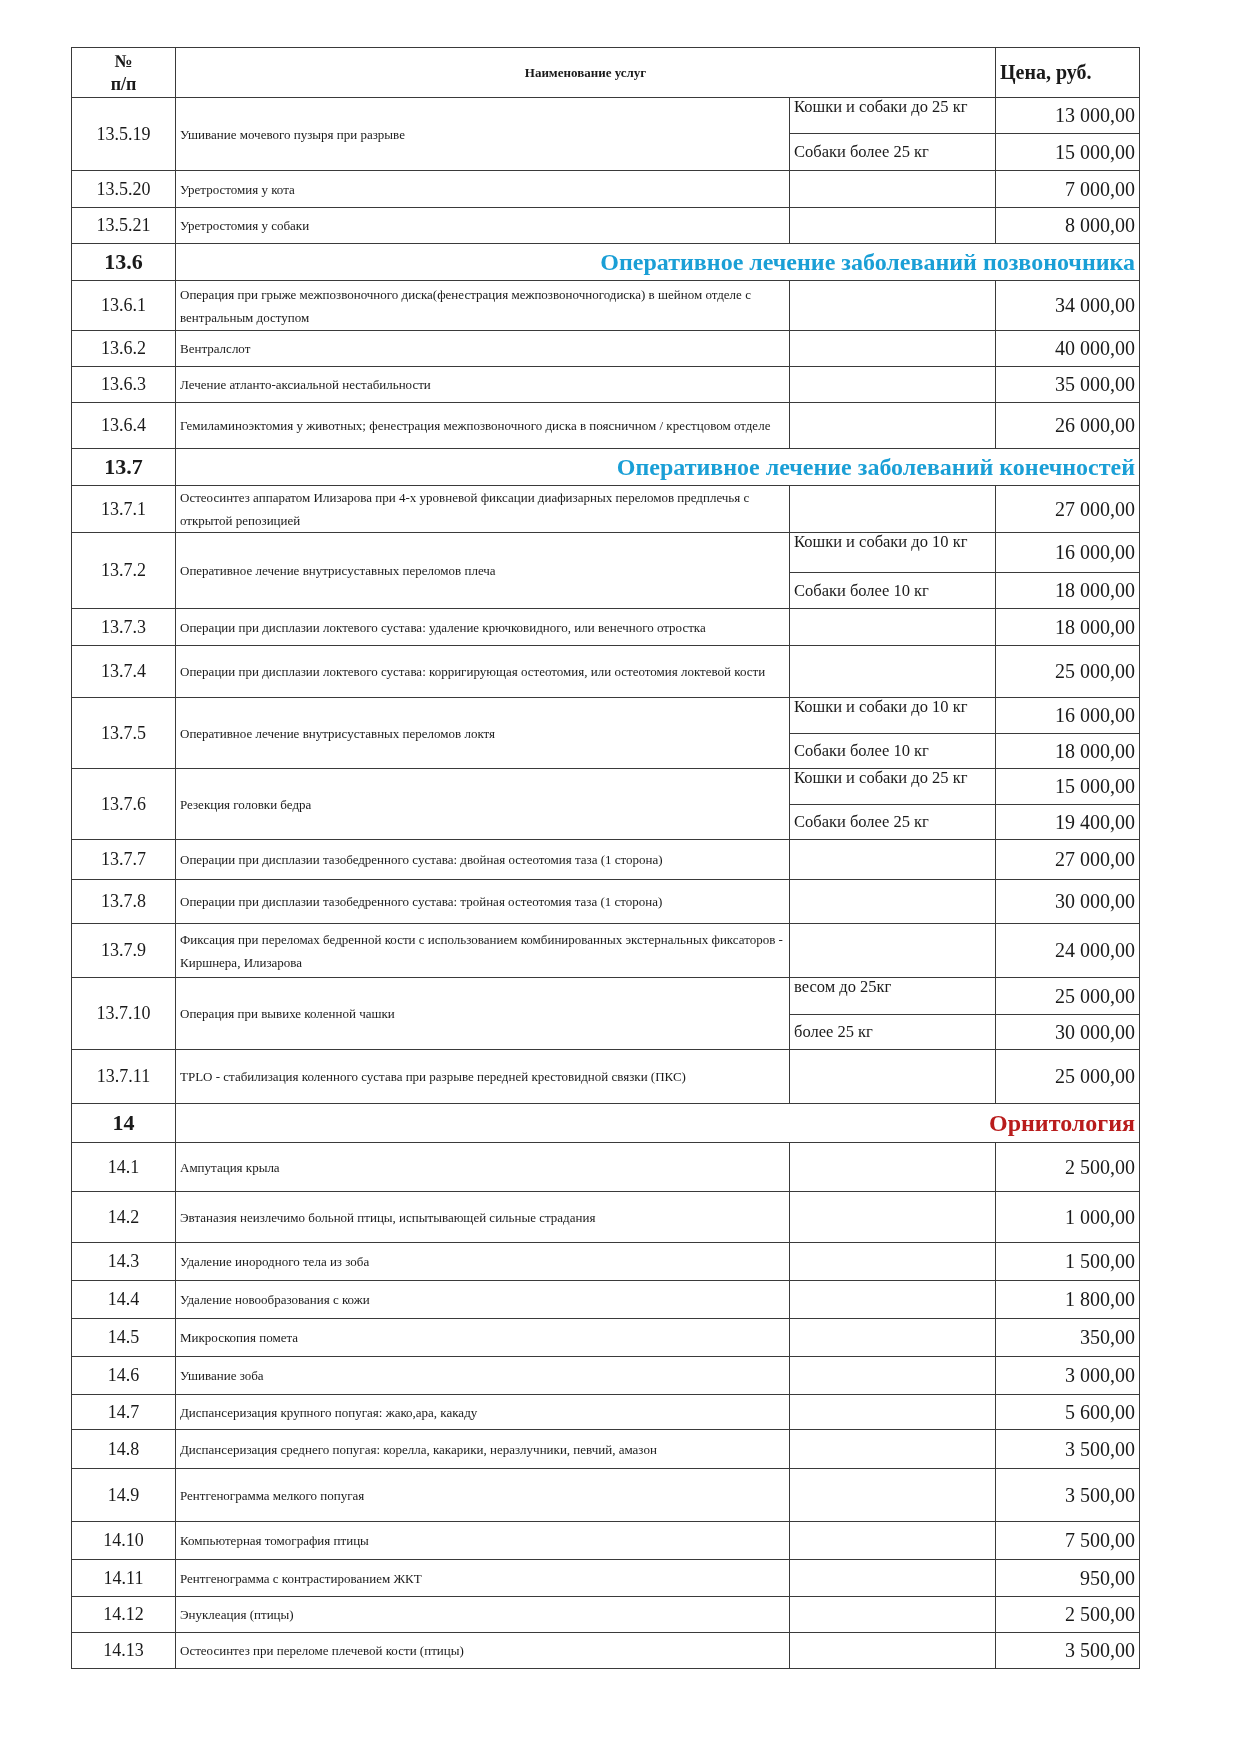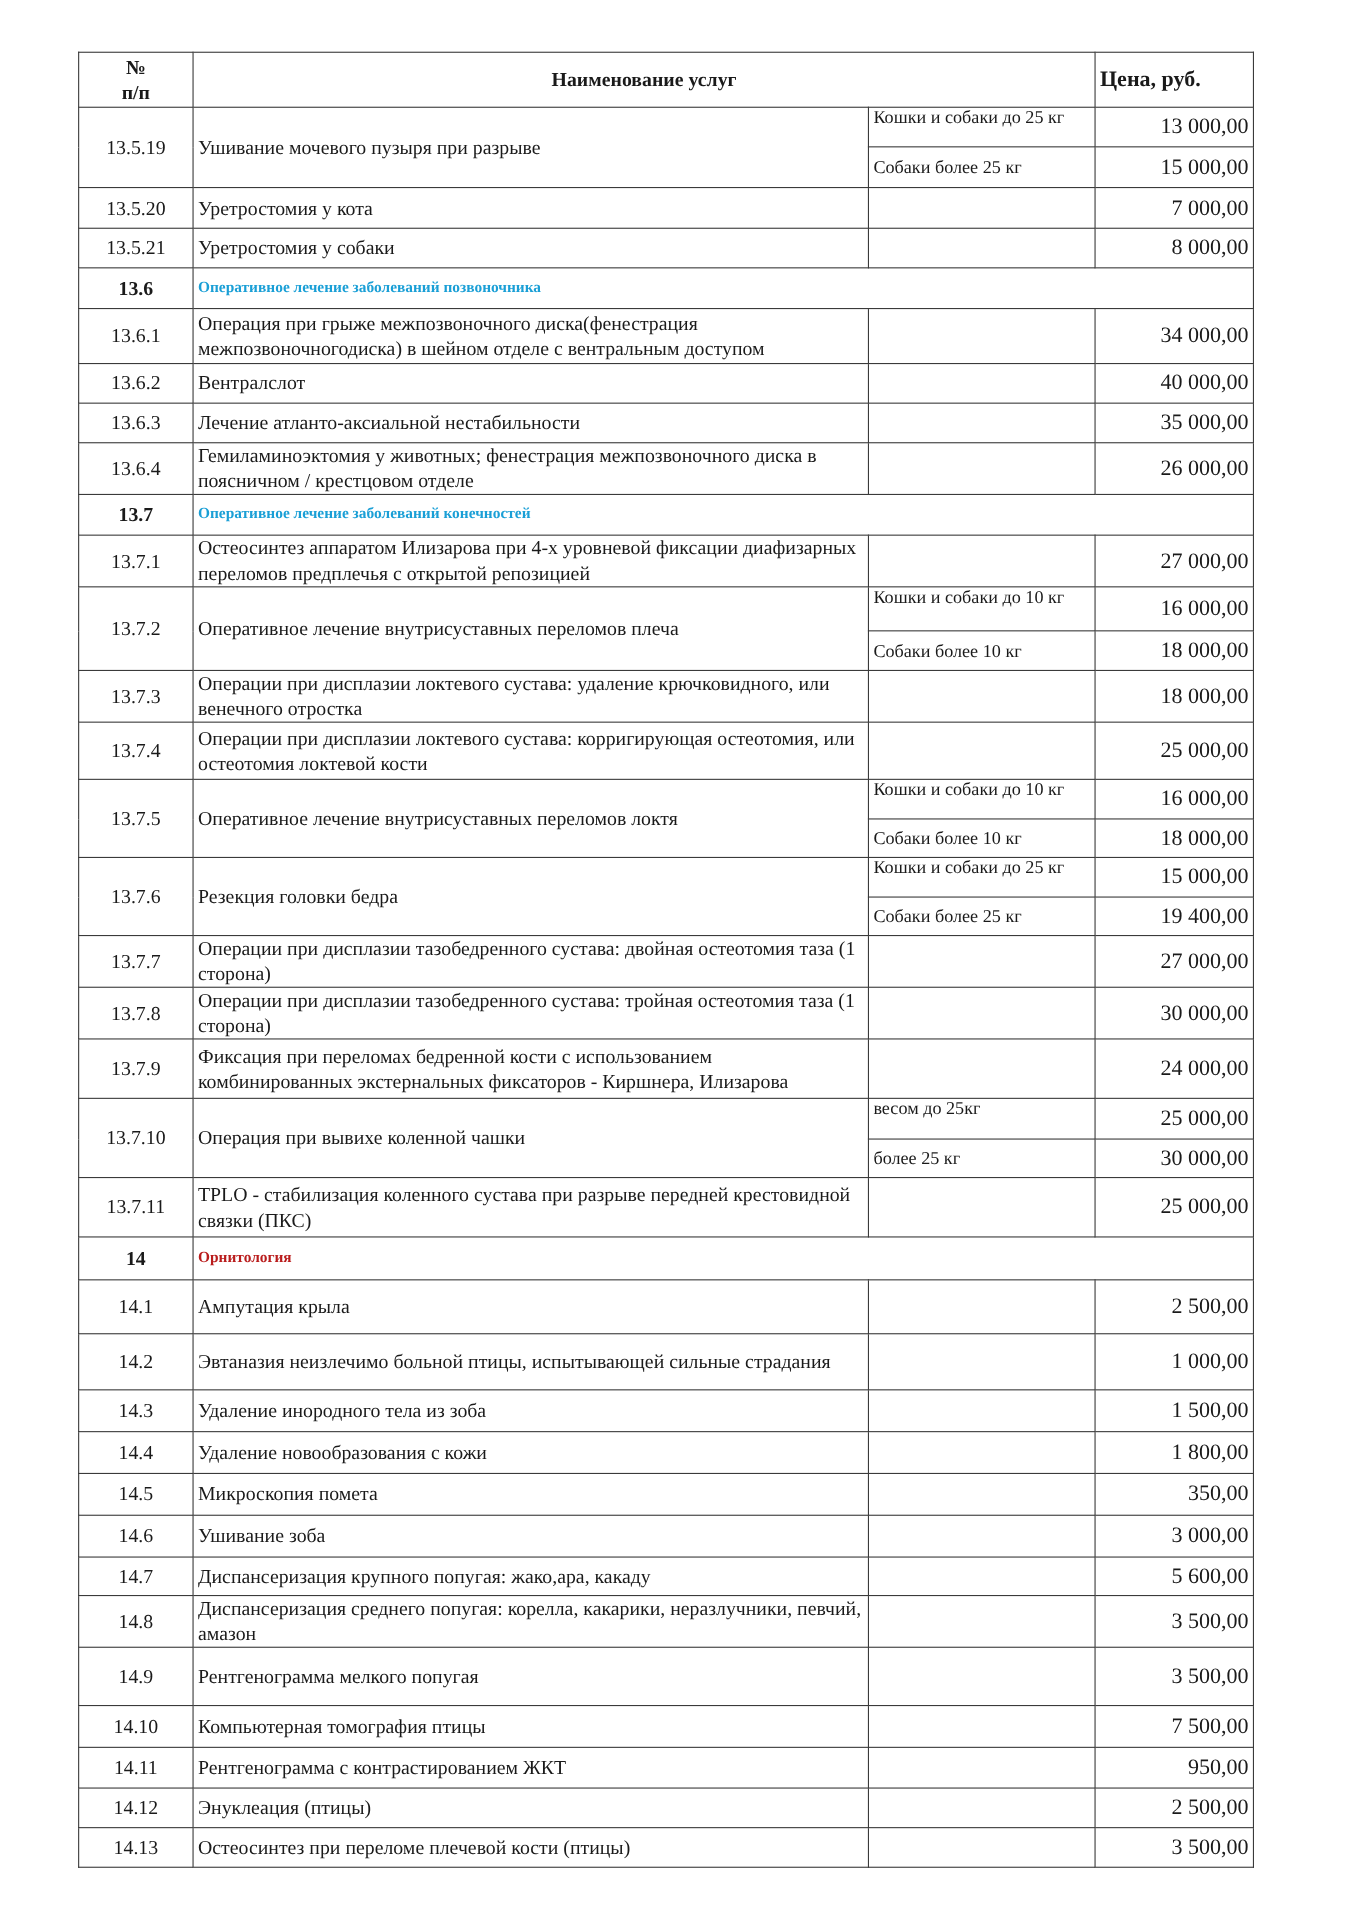--- a/index.html
+++ b/index.html
@@ -13,25 +13,25 @@
   }
   col.c-num { width: 104px; }
   col.c-name { width: 614px; }
   col.c-sub { width: 206px; }
   col.c-price { width: 144px; }
   th { font-weight: bold; font-size: 20px; }
   th.num { text-align: center; line-height: 23px; }
   th.name { text-align: center; }
   th.price { text-align: left; }
   .num { text-align: center; font-size: 18px; }
-  .name { font-size: 18px; line-height: 23px; text-align: left; }
+  .name { font-size: 13px; line-height: 23px; text-align: left; }
   .sub { font-size: 16.5px; line-height: 18px; text-align: left; padding-left: 3px; }
   .price { text-align: right; font-size: 20px; padding-right: 26px; }
-  tr.section td.num { font-weight: bold; font-size: 18px; }
-  tr.section td.title { text-align: left; font-weight: bold; font-size: 14px; color: #1a9fd6; }
+  tr.section td.num { font-weight: bold; font-size: 22px; }
+  tr.section td.title { text-align: right; font-weight: bold; font-size: 24px; color: #1a9fd6; }
   td.sub.clip { overflow: hidden; vertical-align: top; white-space: normal; }
   .clip-inner { display: block; height: 32px; overflow: hidden; line-height: 18px; }
 </style>
 </head>
 <body>
 
 <table class="price">
   <colgroup>
     <col class="c-num">
       <col class="c-name">

